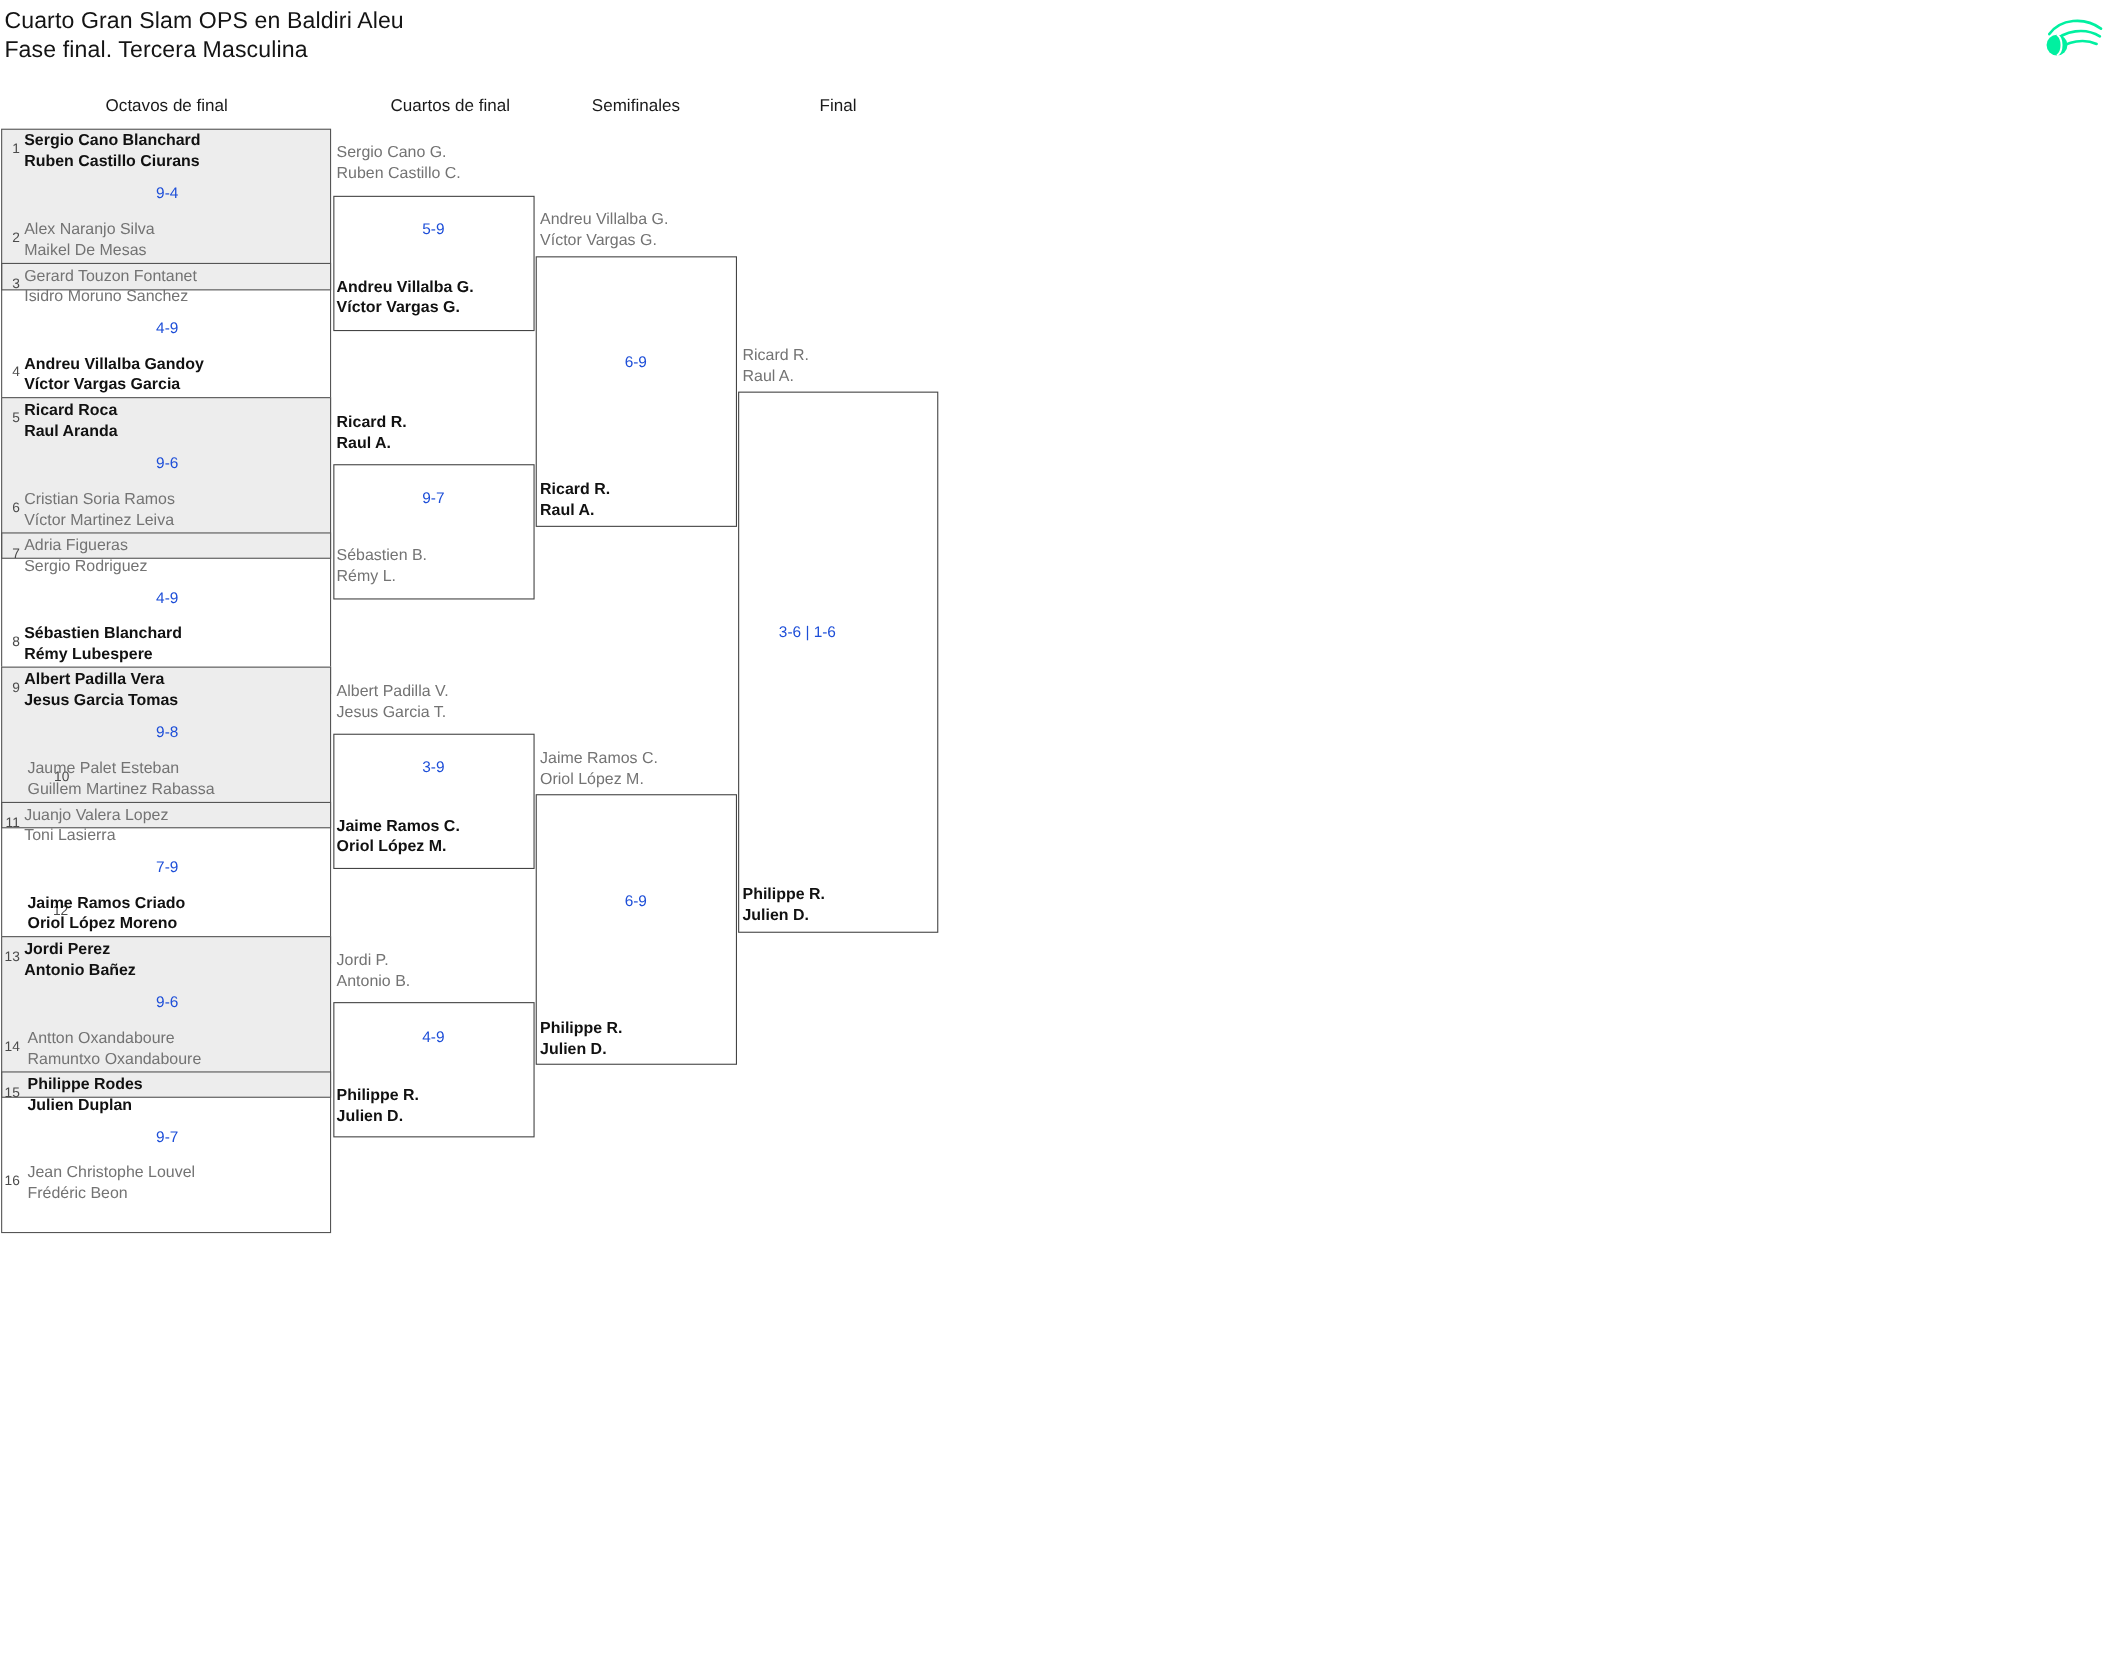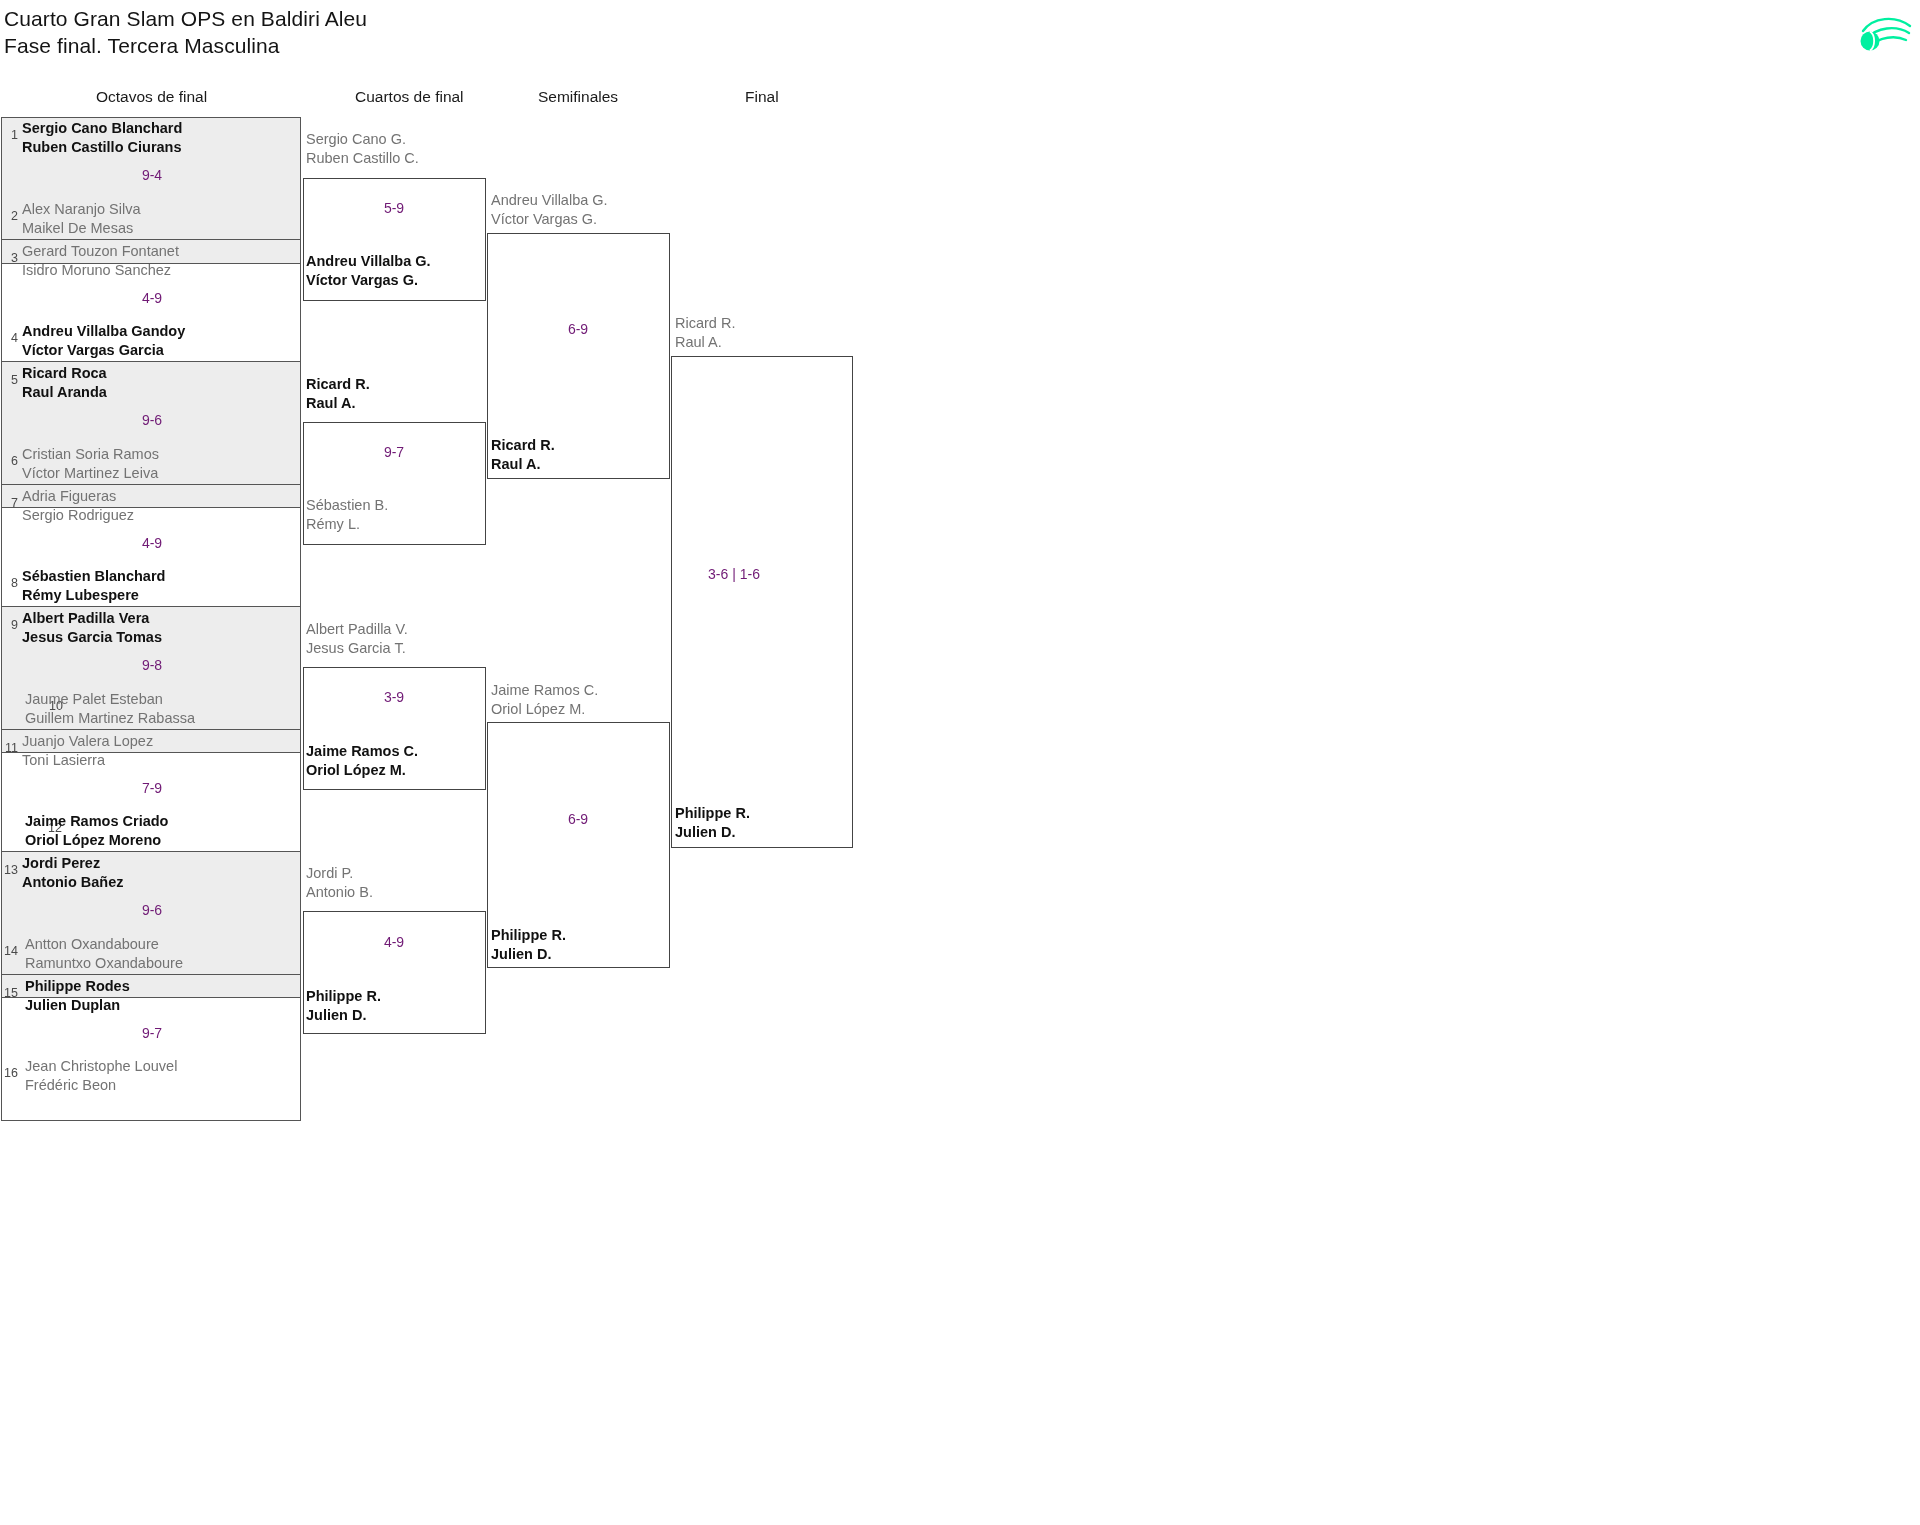--- a/index.html
+++ b/index.html
@@ -41,21 +41,21 @@
 
   .seed{
     position:absolute;
     font-size:12.5px;color:#4a4a4a;
     text-align:right;width:18px;
     white-space:nowrap;
   }
 
   .score{
     position:absolute;
-    font-size:14px;color:#701a75;
+    font-size:14px;color:#1d4ed8;
     white-space:nowrap;
     text-align:center;
   }
 
   
   .r1box{
     position:absolute;left:1px;width:300px;
     border:1px solid #555;
     box-sizing:border-box;
   }

